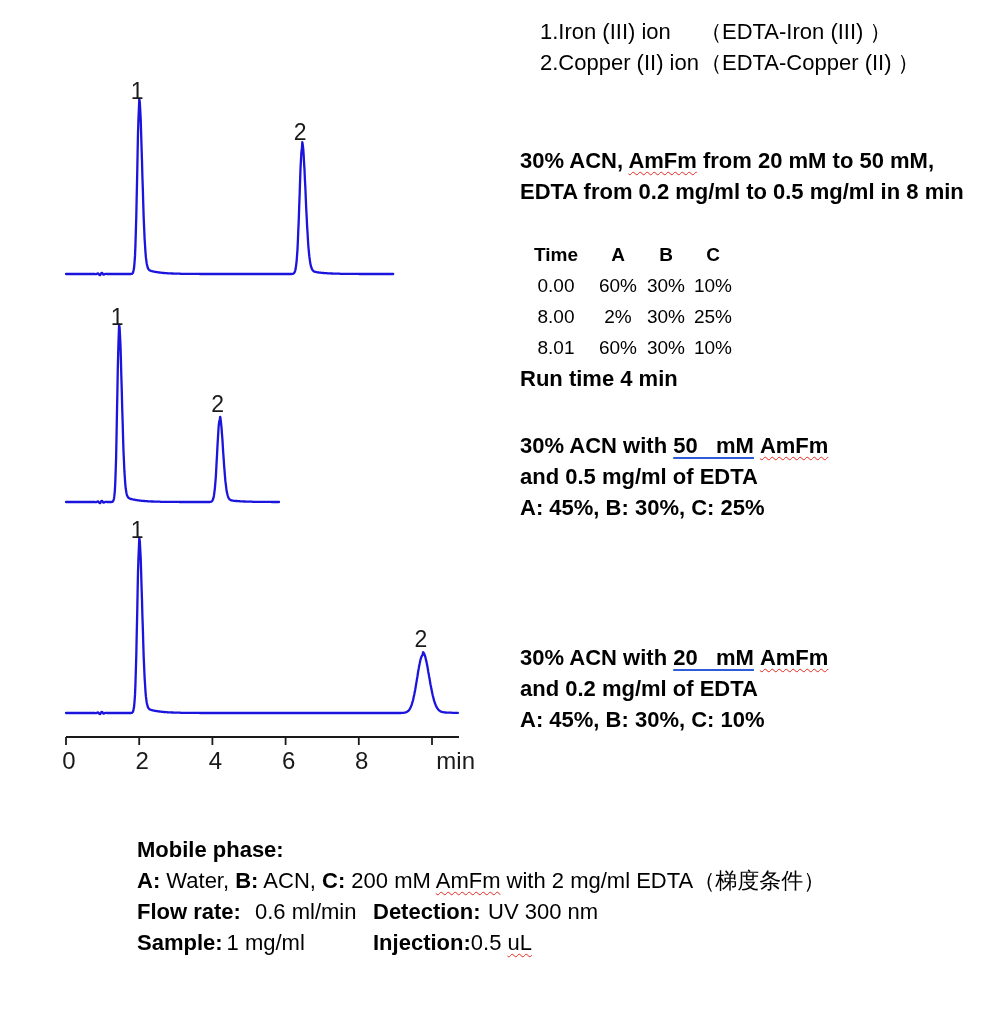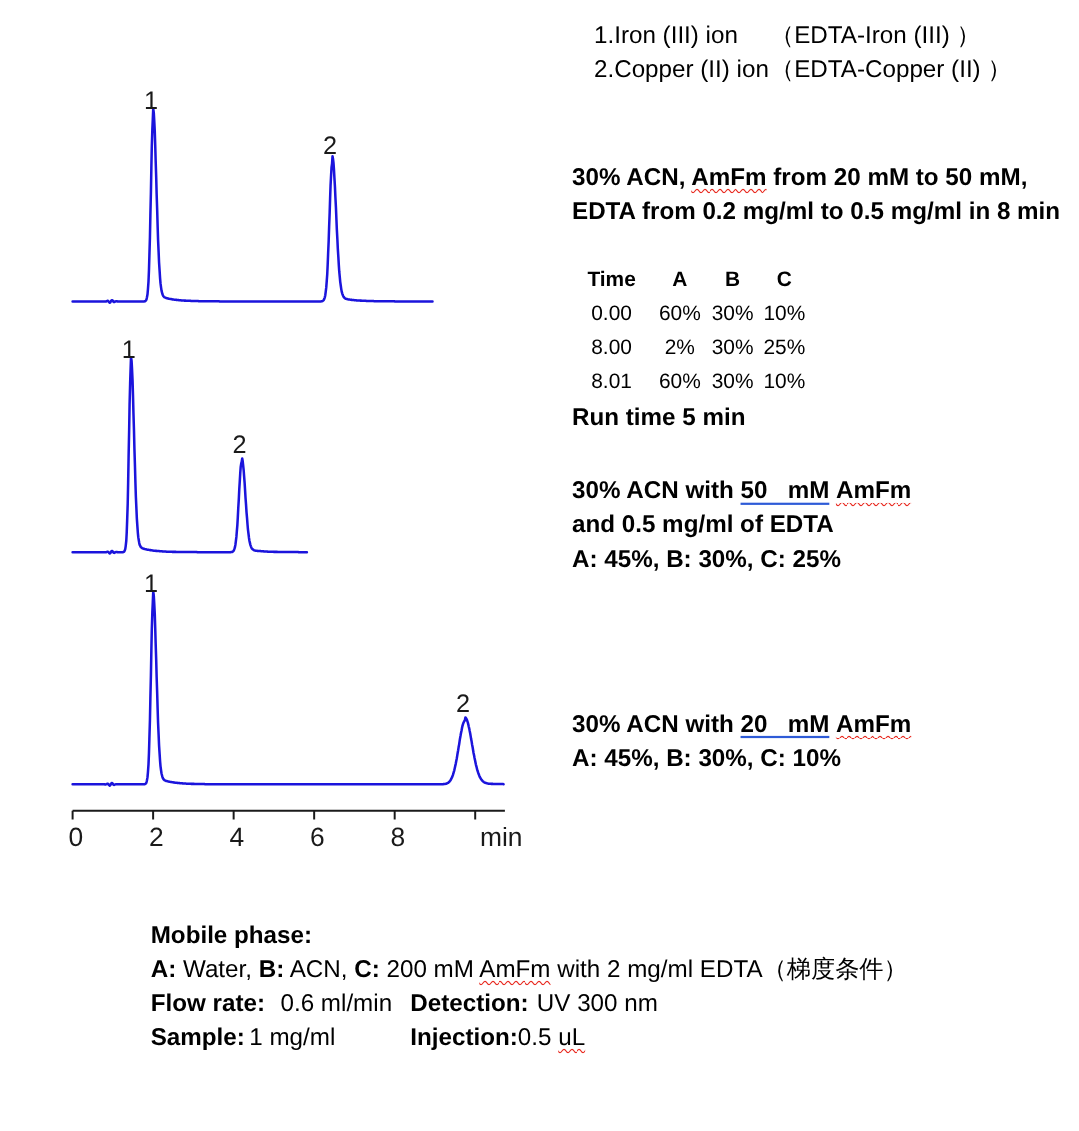--- a/index.html
+++ b/index.html
@@ -81,31 +81,32 @@
       <span class="c1">2%</span>
       <span class="c2">30%</span>
       <span class="c3">25%</span>
     </div>
     <div class="trow">
       <span class="c0">8.01</span>
       <span class="c1">60%</span>
       <span class="c2">30%</span>
       <span class="c3">10%</span>
     </div>
-    <div class="line b">Run time 5 min</div>
+    <div class="line b">Run time 4 min</div>
   </div>
 
   <div class="abs b" style="left:520px;top:430px;">
     <div class="line"><span>30% ACN with </span><span class="u-blue">50   mM</span><span class="sq ml">AmFm</span></div>
     <div class="line">and 0.5 mg/ml of EDTA</div>
     <div class="line">A: 45%, B: 30%, C: 25%</div>
   </div>
 
   <div class="abs b" style="left:520px;top:642px;">
     <div class="line"><span>30% ACN with </span><span class="u-blue">20   mM</span><span class="sq ml">AmFm</span></div>
+    <div class="line">and 0.2 mg/ml of EDTA</div>
     <div class="line">A: 45%, B: 30%, C: 10%</div>
   </div>
 
   <div class="abs" style="left:137px;top:834px;width:760px;">
     <div class="line b">Mobile phase:</div>
     <div class="line"><span class="b">A:</span><span> Water, </span><span class="b">B:</span><span> ACN, </span><span class="b">C:</span><span> 200 mM </span><span class="sq">AmFm</span><span> with 2 mg/ml EDTA</span><span>（梯度条件）</span></div>
     <div class="line"><span class="grp"><span class="b lbl118">Flow rate:</span><span>0.6 ml/min</span></span><span class="b lbl115">Detection:</span><span>UV 300 nm</span></div>
     <div class="line"><span class="grp"><span class="b">Sample:</span><span class="ml-sm">1 mg/ml</span></span><span class="b">Injection:</span><span>0.5 </span><span class="sq">uL</span></div>
   </div>
 

